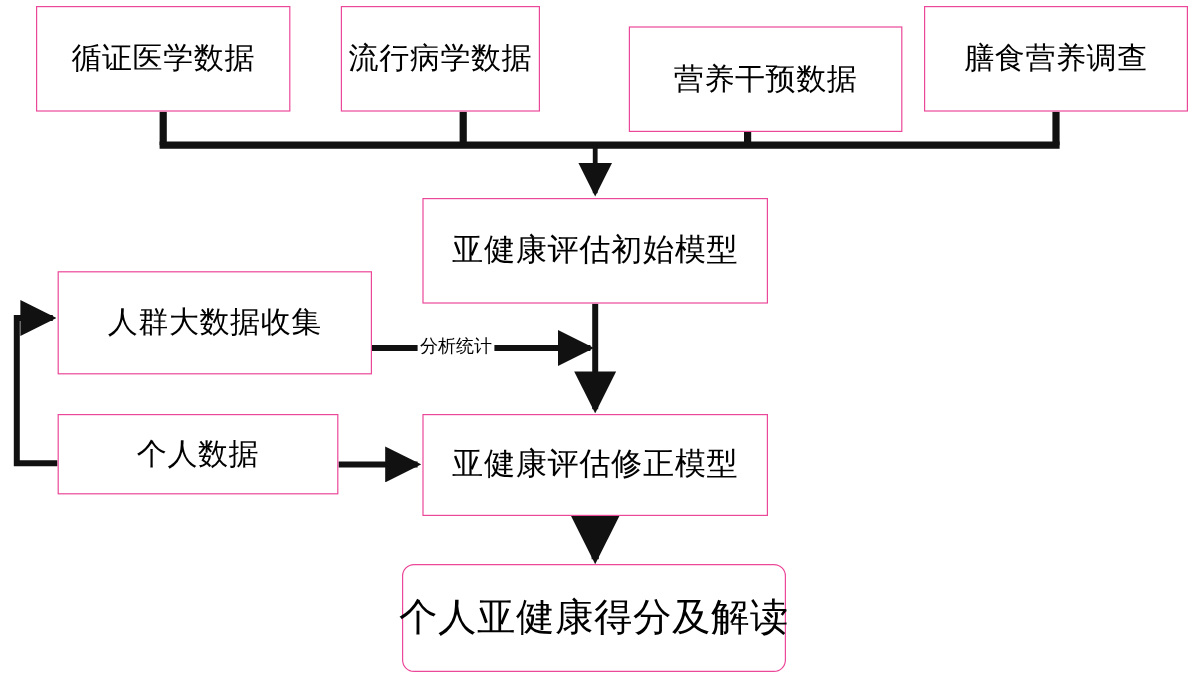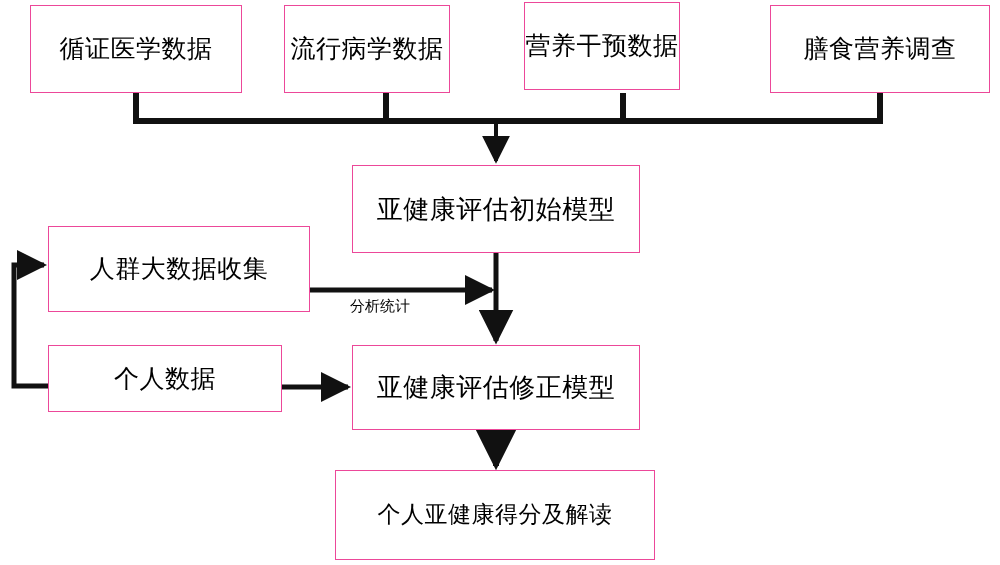--- a/index.html
+++ b/index.html
@@ -39,31 +39,30 @@
     white-space: nowrap;
   }
   .node .label {
     display: block;
     text-align: center;
     letter-spacing: 0.5px;
   }
   .n-source { font-size: 25px; }
   .n-model  { font-size: 26px; }
   .n-data   { font-size: 25px; }
-  .n-result { font-size: 23px; }
+  .n-result { font-size: 32px; border-radius: 10px; }
 
   .edge-label {
     position: absolute;
     background: #ffffff;
     color: #000000;
     font-size: 15px;
     padding: 0 2px;
     white-space: nowrap;
     line-height: 1;
-    margin-top: 18px;
   }
 </style>
 </head>
 <body>
 
 <div id="canvas">
 
   <svg class="wires" viewBox="0 0 1000 565" xmlns="http://www.w3.org/2000/svg">
     <defs>
       <marker id="arrowBig" viewBox="0 0 10 10" refX="9" refY="5" markerWidth="7" markerHeight="7" orient="auto-start-reverse">
@@ -98,21 +97,21 @@
   </svg>
 
   <div class="node n-source" style="left:30px; top:5px; width:212px; height:88px;">
     <span class="label">循证医学数据</span>
   </div>
 
   <div class="node n-source" style="left:284px; top:5px; width:166px; height:88px;">
     <span class="label">流行病学数据</span>
   </div>
 
-  <div class="node n-source" style="left:524px; top:2px; width:156px; height:88px;">
+  <div class="node n-source" style="left:524px; top:22px; width:228px; height:88px;">
     <span class="label">营养干预数据</span>
   </div>
 
   <div class="node n-model" style="left:352px; top:165px; width:288px; height:88px;">
     <span class="label">亚健康评估初始模型</span>
   </div>
 
   <div class="node n-source" style="left:770px; top:5px; width:220px; height:88px;">
     <span class="label">膳食营养调查</span>
   </div>

